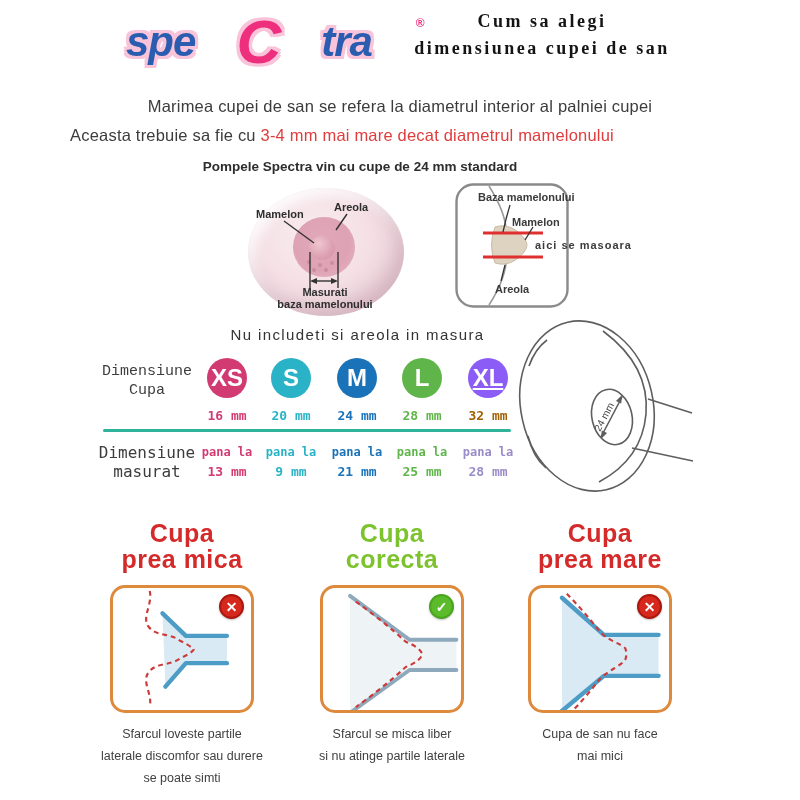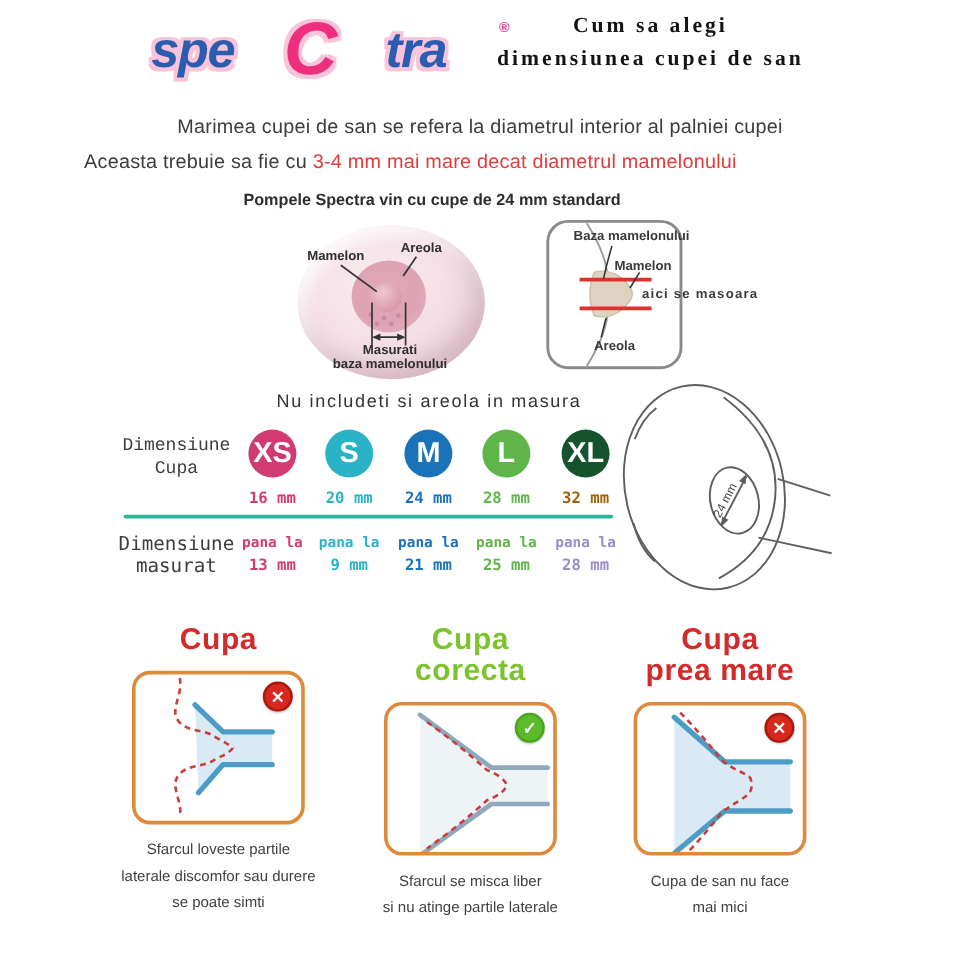--- a/index.html
+++ b/index.html
@@ -150,21 +150,21 @@
 
   <div class="row-label rl1 mono">
     <div>Dimensiune</div>
     <div>Cupa</div>
   </div>
 
   <div class="size-circle" style="left: 207px; background: rgb(210, 59, 114);">XS</div>
   <div class="size-circle" style="left: 271px; background: rgb(42, 179, 198);">S</div>
   <div class="size-circle" style="left: 337px; background: rgb(26, 114, 184);">M</div>
   <div class="size-circle" style="left: 402px; background: rgb(95, 181, 74);">L</div>
-  <div class="size-circle" style="left: 468px; background: #14532d;">XL</div>
+  <div class="size-circle" style="left: 468px; background: #8b5cf6; text-decoration: underline;">XL</div>
 
   <div class="mm-label mono" style="left: 192px; color: rgb(210, 59, 114); text-align: center;">16 mm</div>
   <div class="mm-label mono" style="left: 256px; color: rgb(42, 179, 198);">20 mm</div>
   <div class="mm-label mono" style="left: 322px; color: rgb(26, 114, 184);">24 mm</div>
   <div class="mm-label mono" style="left: 387px; color: rgb(95, 181, 74);">28 mm</div>
   <div class="mm-label mono" style="left: 453px; color: #a16207;">32 mm</div>
 
   <div class="divider" style="background: rgb(47, 179, 154);"></div>
 
   <div class="row-label rl2 mono">
@@ -196,20 +196,21 @@
       <line x1="130" y1="130" x2="191" y2="143"></line>
     </g>
     <polygon points="120,77 119.3,85.5 113.9,82.9" fill="#5e5e5e"></polygon>
     <polygon points="99,121 105.1,115.1 99.7,112.5" fill="#5e5e5e"></polygon>
     <text x="0" y="0" transform="translate(98,114) rotate(-62)" font-size="10" fill="#444">24 mm</text>
   </svg>
 
   <div class="comp-col" style="left:72px;">
     <div class="comp-title" style="color: rgb(212, 42, 42);">
       <div>Cupa</div>
+      <div>prea mica</div>
     </div>
     <div class="demo-box">
       <svg width="138" height="122" viewBox="0 0 140 125">
         <path d="M50,26 L74,50 L116,50 L116,76 L74,76 L53,101 Z" fill="#d9eaf4" stroke="none"></path>
         <path d="M50,26 L74,49 L116,49" fill="none" stroke="#4c9cc6" stroke-width="4.5" stroke-linecap="round" stroke-linejoin="round"></path>
         <path d="M116,77 L74,77 L53,101" fill="none" stroke="#4c9cc6" stroke-width="4.5" stroke-linecap="round" stroke-linejoin="round"></path>
         <path d="M37,3 C40,18 28,30 36,40 C44,50 58,46 68,54 Q80,60 82,63 Q80,67 68,72 C58,80 44,76 36,86 C28,96 40,108 37,122" fill="none" stroke="#cc3a3a" stroke-width="2.2" stroke-dasharray="5 4"></path>
       </svg>
       <div class="badge" style="background: rgb(214, 40, 28); border-color: rgb(171, 23, 13);">✕</div>
     </div>

